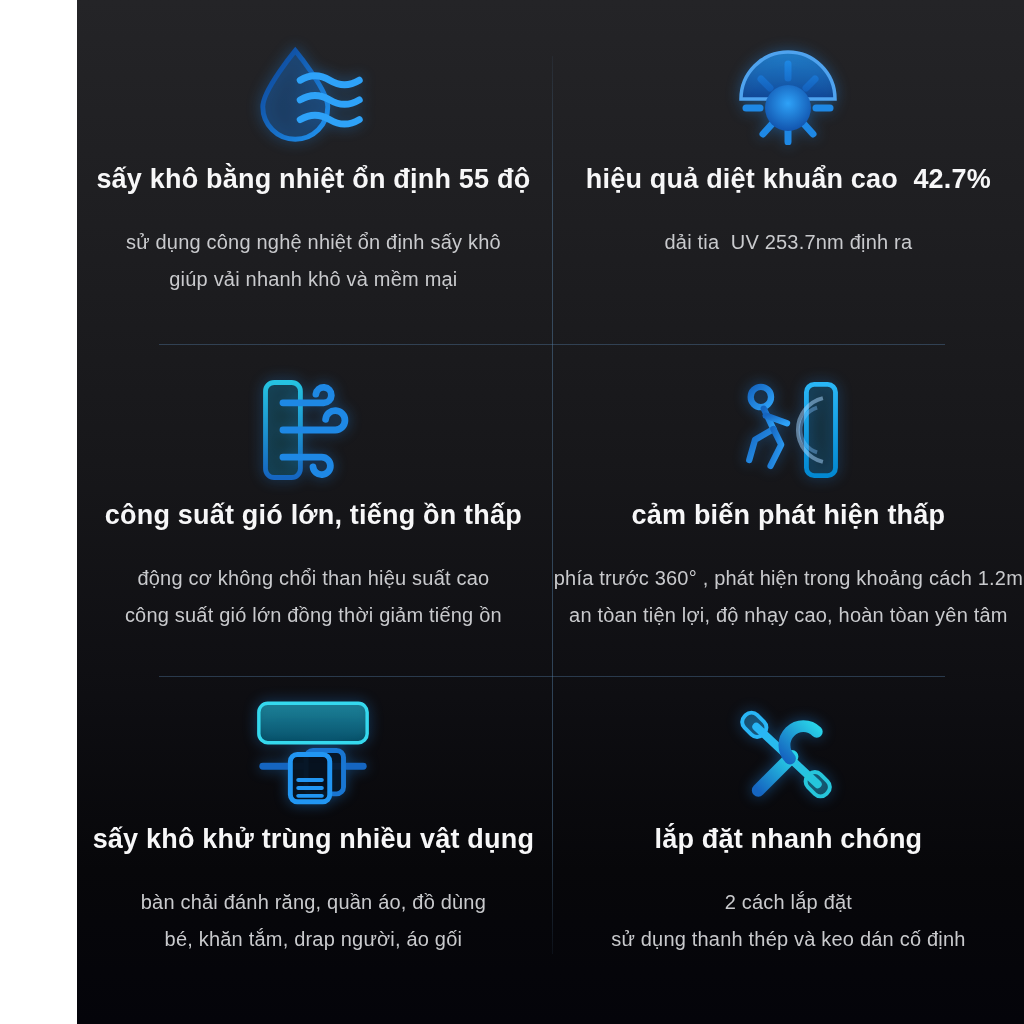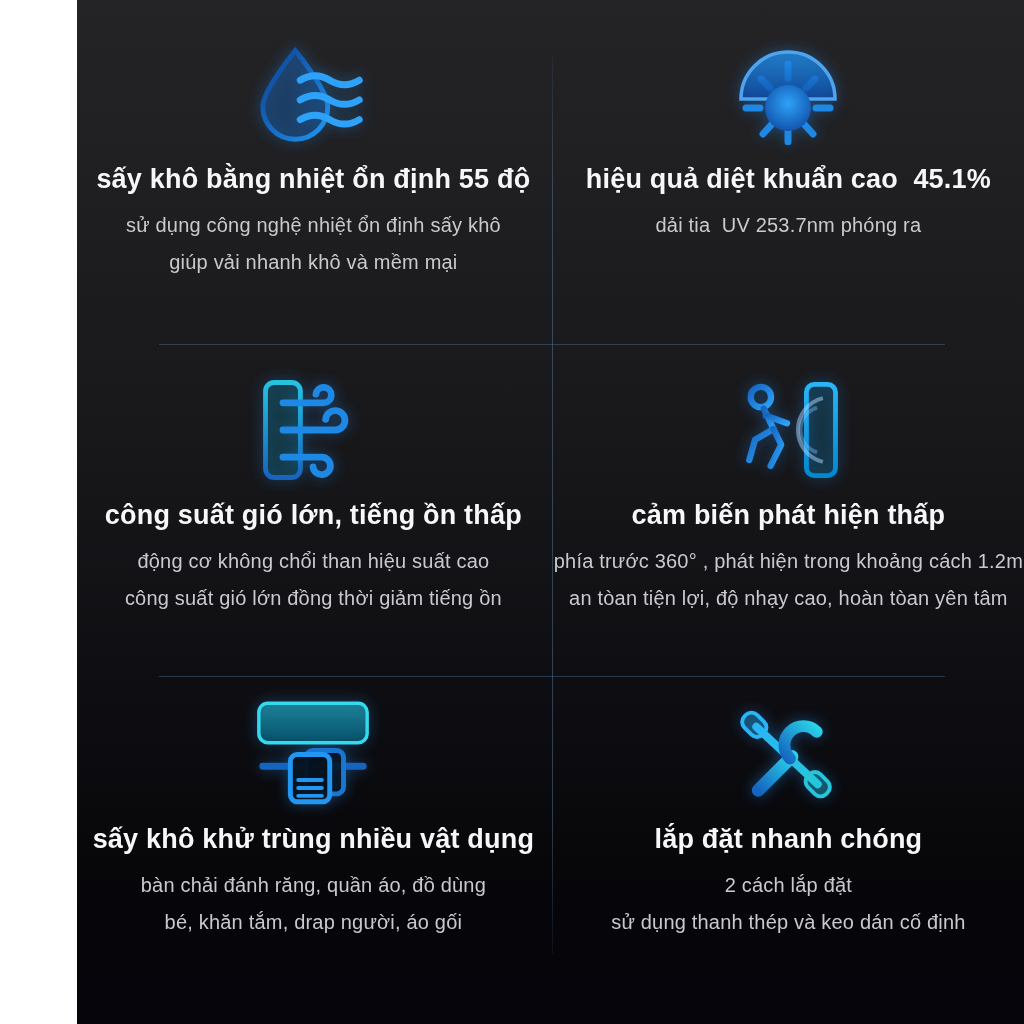--- a/index.html
+++ b/index.html
@@ -34,21 +34,21 @@
   .r3 .icon-wrap{margin-top:22px;}
   .icon-wrap svg{filter:drop-shadow(0 0 7px rgba(30,136,230,.45));}
   .title{
     margin:14px 0 0 0;font-size:27px;font-weight:700;color:#f7f7f8;
     white-space:pre;letter-spacing:.2px;
   }
   .desc{
     margin:0;font-size:20px;font-weight:400;color:#c9cacd;
     line-height:37px;white-space:pre;letter-spacing:.2px;
   }
-  .desc.first{margin-top:12px;}
+  .desc.first{margin-top:29px;}
 </style>
 </head>
 <body>
 
 <div class="panel">
   <div class="grid">
 
     <section class="cell r1">
       <div class="icon-wrap">
         <svg width="128" height="102" viewBox="0 0 130 100">
@@ -89,22 +89,22 @@
             <line x1="32" y1="64" x2="18" y2="64"></line>
             <line x1="88" y1="64" x2="102" y2="64"></line>
             <line x1="44" y1="80" x2="35" y2="90"></line>
             <line x1="76" y1="80" x2="85" y2="90"></line>
             <line x1="60" y1="86" x2="60" y2="98"></line>
           </g>
           <path d="M13,55 a47,47 0 0 1 94,0 z" fill="url(#i2dome)" stroke="#4fa3ef" stroke-width="3.5"></path>
           <circle cx="60" cy="64" r="23" fill="url(#i2bulb)"></circle>
         </svg>
       </div>
-      <h2 class="title">hiệu quả diệt khuẩn cao  45.1%</h2>
-      <p class="desc first">dải tia  UV 253.7nm phóng ra</p>
+      <h2 class="title">hiệu quả diệt khuẩn cao  42.7%</h2>
+      <p class="desc first">dải tia  UV 253.7nm định ra</p>
     </section>
 
     <section class="cell r2">
       <div class="icon-wrap">
         <svg width="126" height="108" viewBox="0 0 130 110">
           <defs>
             <linearGradient id="i3c" x1="0" y1="0" x2="0" y2="1">
               <stop offset="0" stop-color="#25c2e0"></stop>
                 <stop offset="1" stop-color="#1565c0"></stop>
             </linearGradient>

